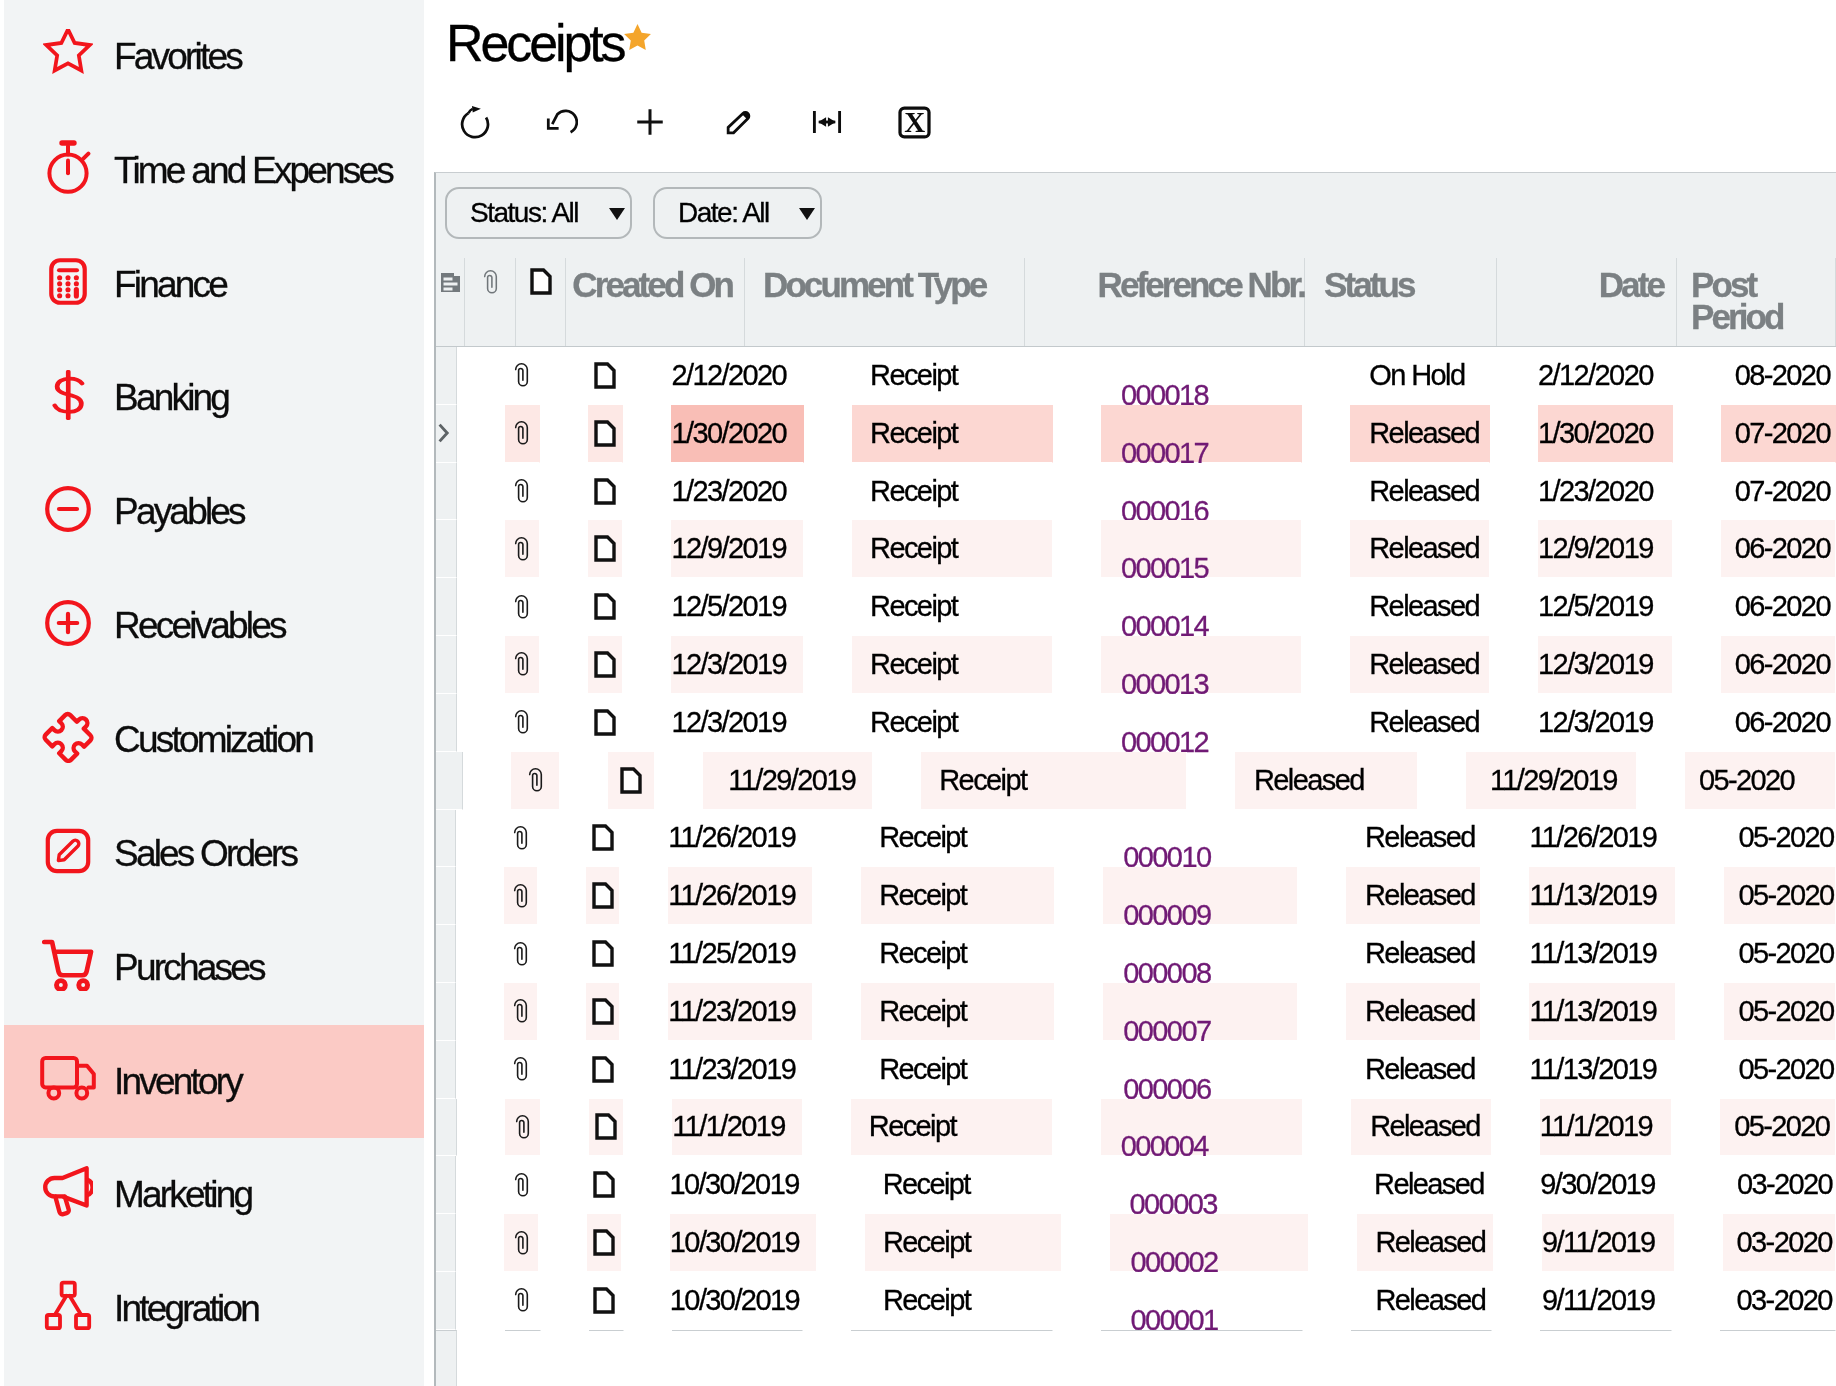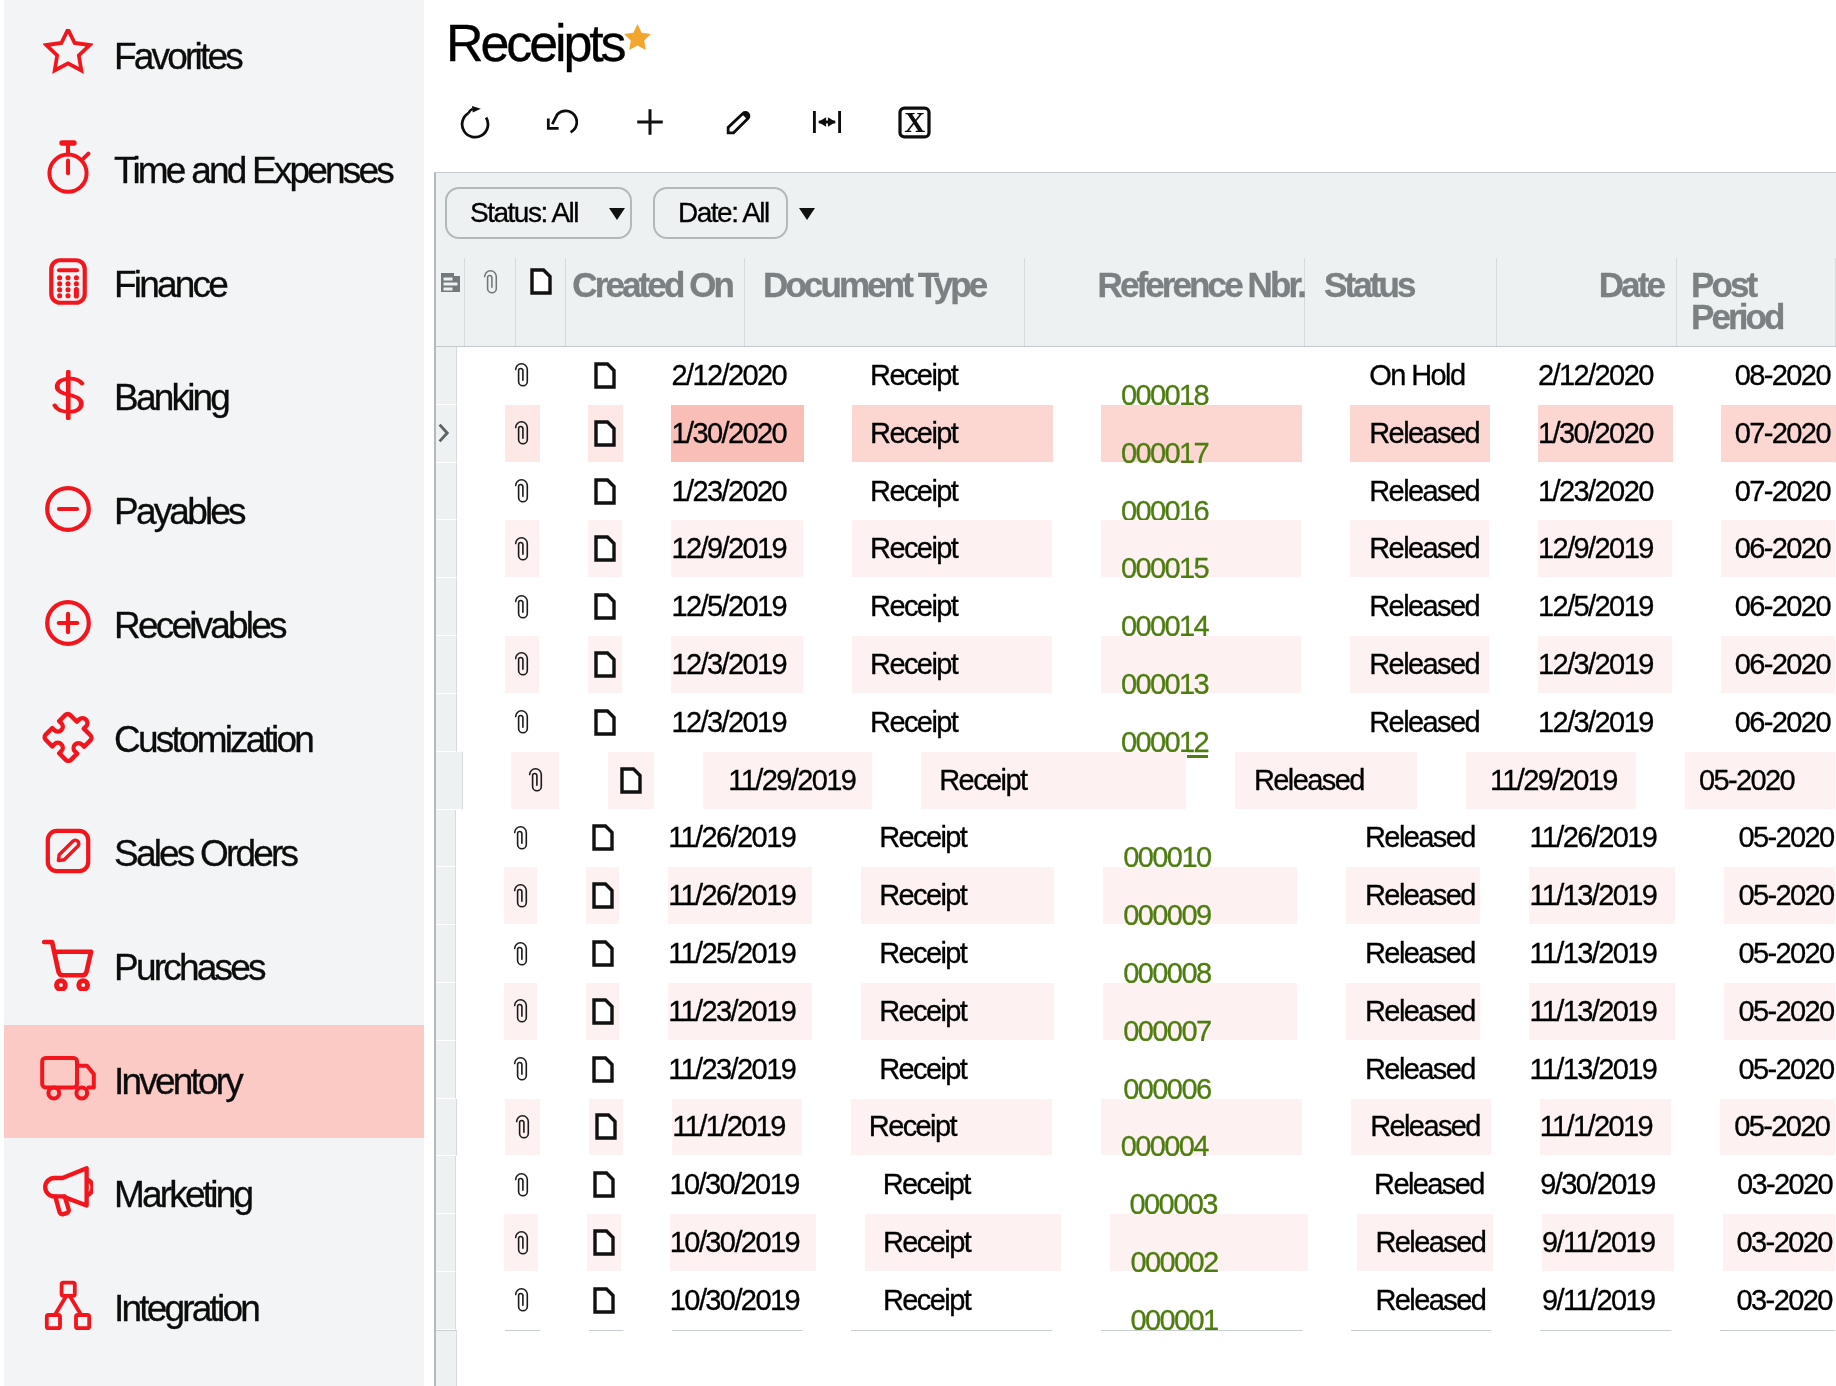--- a/index.html
+++ b/index.html
@@ -43,21 +43,21 @@
 .ci { width:159px; padding-left:14px; }
 .row.pink .c, .row.sel .c, .row.white .c { border-bottom:1px solid #fff; }
 .row.pink .c { background:#fdf2f1; }
 .row.pink .ca { background:#eef1f2; }
 .row.white .c { background:#fff; }
 .row.white .ca { background:#eef1f2; }
 .row.sel .c { background:#fcd7d2; border-right-color:transparent; }
 .row.sel .ca { background:#eef1f2; }
 .row.sel .cb, .row.sel .cc { background:#fde8e5; }
 .row.sel .cd { background:#f9beb6; }
-a.lnk { color:#4d7c0f; text-decoration:underline; text-decoration-thickness:2.6px; text-underline-offset:3px;margin-top:40px; }
+a.lnk { color:#701a75; text-decoration-thickness:2.6px; text-underline-offset:3px;margin-top:40px; }
 .bot .c { border-top:1px solid #c9ced1; background:#fff; }
 .bot .ca { background:#eef1f2; }
 </style>
 </head>
 <body>
 
 <div class="side">
   <div class="sitem">
       <span class="sic" id="i-star">
         <svg width="50" height="50" viewBox="0 0 24 24" preserveAspectRatio="none" style="flex:none" fill="none" stroke="#f2151c" stroke-width="2" stroke-linecap="round" stroke-linejoin="round">
@@ -223,21 +223,21 @@
   <path d="M11.4 8.9 L6.2 12 L11.4 15.1 Z M12.6 8.9 L17.8 12 L12.6 15.1 Z" fill="#0d0d0d" stroke="none"></path>
 </svg>
 <svg class="tico" style="left:896px;" width="37" height="37" viewBox="0 0 24 24">
   <rect x="2.6" y="2.6" width="18.8" height="18.8" rx="2.8" fill="none" stroke="#0d0d0d" stroke-width="2.1"></rect>
   <text x="12.2" y="18.4" font-family="Liberation Serif" font-weight="bold" font-size="19" text-anchor="middle" textLength="13.6" lengthAdjust="spacingAndGlyphs" fill="#0d0d0d">X</text>
 </svg>
 
 <div class="grid">
   <div class="filters">
     <div class="fbtn" style="left:9px; width:187px; padding-left:23px;">Status: All<span class="tri" style="left:162px; top:19px;"></span></div>
-    <div class="fbtn" style="left:217px; width:135px; padding-left:23px;">Date: All<span class="tri" style="left:144px; top:19px;"></span></div>
+    <div class="fbtn" style="left:217px; width:169px; padding-left:23px;">Date: All<span class="tri" style="left:144px; top:19px;"></span></div>
   </div>
   <div class="hdr">
     <div class="hc ca" style="padding:0; display:flex; align-items:flex-start; justify-content:center;">
       <svg style="margin-top:12px;" width="21" height="25" viewBox="0 0 21 25" fill="#73797d">
         <path d="M1 3 h13 v3 h6 v16 h-19 Z M3.5 7.6 h9 v2.8 h-9 Z M3.5 12.6 h14 v2.8 h-14 Z M3.5 17.6 h9 v2.8 h-9 Z" fill-rule="evenodd"></path>
       </svg>
     </div>
     <div class="hc cb" style="padding:0; display:flex; align-items:flex-start; justify-content:center;">
       <svg style="margin-top:10px;" width="17" height="28" viewBox="0 0 17 28">
           <path d="M2.7 8.6 a5.8 5.8 0 0 1 11.6 0 V20.4 a4.35 4.35 0 0 1 -8.7 0 V9.6 a2.15 2.15 0 0 1 4.3 0 V19.2" fill="none" stroke="#70767a" stroke-width="1.55" stroke-linecap="round"></path>

